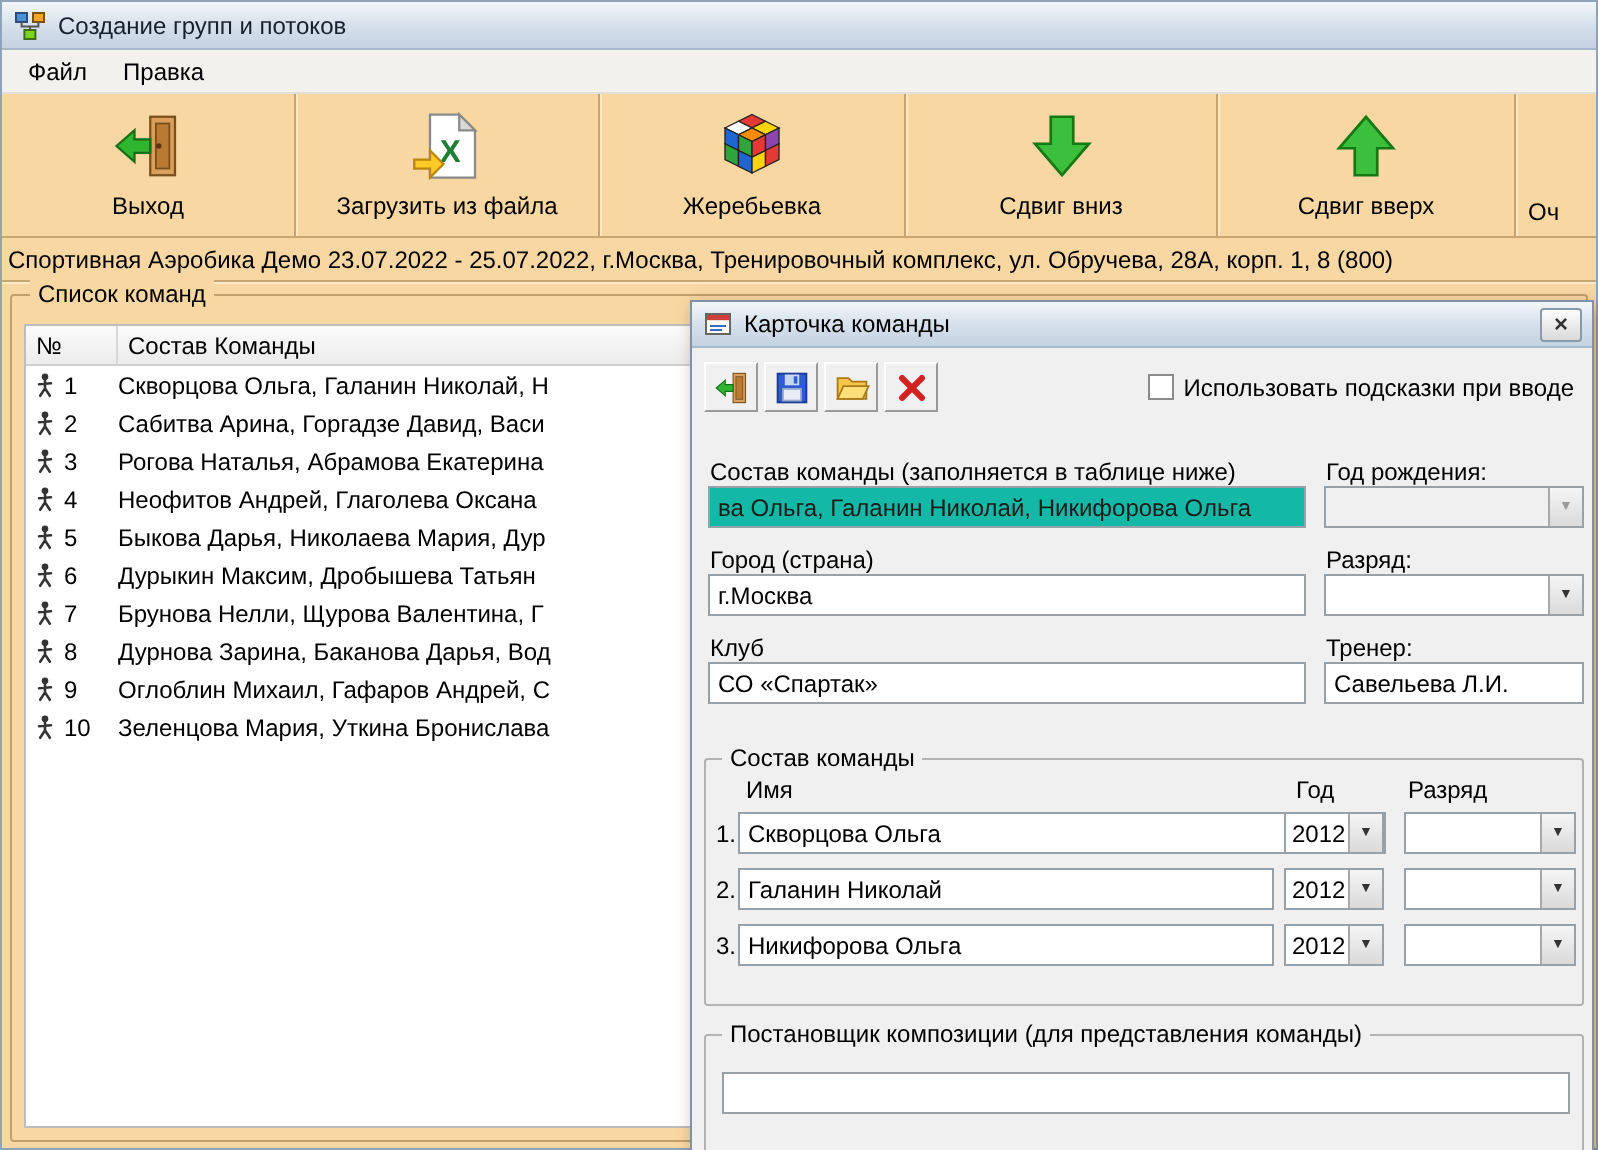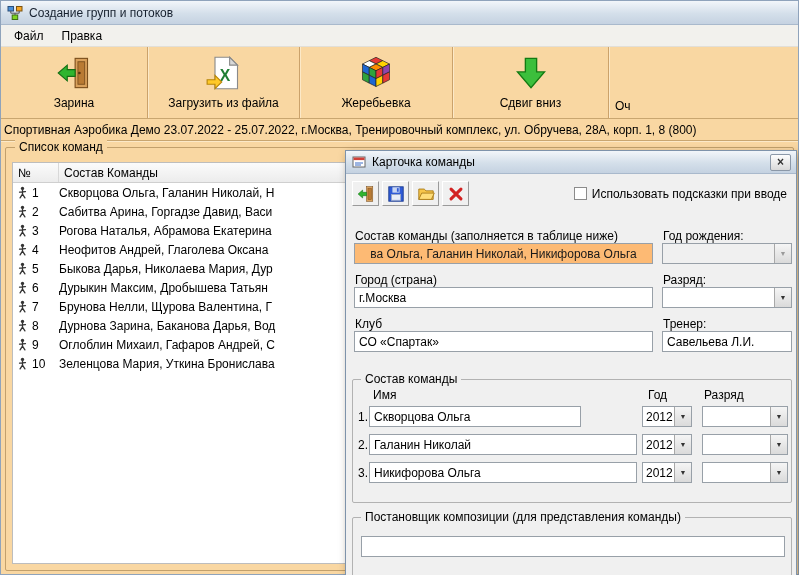--- a/index.html
+++ b/index.html
@@ -65,21 +65,21 @@
   .dlg-toolbar { display:flex; gap:3px; align-items:center; padding:7px 6px 5px 6px; }
   .mini-btn { width:27px; height:25px; display:flex; align-items:center; justify-content:center;
     background:#F0F0F0; border:1px solid; border-color:#FFFFFF #9A9A9A #9A9A9A #FFFFFF; cursor:default; }
   .mini-btn svg { width:18px; height:18px; }
   .dlg-check { margin-left:auto; display:flex; align-items:center; gap:5px; padding-right:3px; }
   .checkbox { width:13px; height:13px; background:#fff; border:1px solid #8B8B8B; flex:0 0 auto; }
 
   .fld-label { position:absolute; white-space:nowrap; }
   .txt { position:absolute; height:21px; border:1px solid #98A0A8; background:#fff; padding:0 4px;
     font-family:"Liberation Sans",sans-serif; font-size:12px; color:#000; }
-  .txt[disabled] { background:#fdba74; color:#1a1a1a;text-align:center; }
+  .txt[disabled] { background:#14b8a6; color:#1a1a1a; }
 
   .combo { position:absolute; height:21px; border:1px solid #98A0A8; background:#fff;
     display:flex; align-items:center; }
   .combo-text { flex:1; padding:0 3px; font-size:12px; white-space:nowrap; overflow:hidden; }
   .combo-arrow { width:17px; align-self:stretch; background:linear-gradient(#F5F5F5,#DADADA);
     border-left:1px solid #A8A8A8; display:flex; align-items:center; justify-content:center;
     font-size:7px; color:#333; }
   .combo.disabled { background:#F0F0F0; }
   .combo.disabled .combo-arrow { color:#9a9a9a; }
 
@@ -112,21 +112,21 @@
   <div class="toolbar">
     <div class="tbtn w1">
       <span class="ticon">
         <svg viewBox="0 0 32 32">
             <rect x="17" y="3" width="11" height="26" fill="#D9A05B" stroke="#7B4F1D"></rect>
             <rect x="19.5" y="6" width="6" height="20" fill="#B97A33" stroke="#7B4F1D" stroke-width="0.8"></rect>
             <circle cx="20.8" cy="16" r="1.2" fill="#5A3510"></circle>
             <polygon points="2,16 10,9 10,13 17,13 17,19 10,19 10,23" fill="#2FB52F" stroke="#156E15"></polygon>
           </svg>
       </span>
-      <span class="tlabel">Зарина</span>
+      <span class="tlabel">Выход</span>
     </div>
     <div class="tbtn w2">
       <span class="ticon">
         <svg viewBox="0 0 32 32">
             <path d="M8 2 h13 l7 7 v21 H8 z" fill="#FFFFFF" stroke="#8A8A8A"></path>
             <path d="M21 2 l7 7 h-7 z" fill="#D8D8D8" stroke="#8A8A8A"></path>
             <text x="17" y="23" font-size="14" font-weight="bold" fill="#1E7E34" text-anchor="middle" font-family="Liberation Sans, sans-serif">X</text>
             <polygon points="1,22 8,22 8,18 14,24 8,30 8,26 1,26" fill="#FFC928" stroke="#B8860B"></polygon>
           </svg>
       </span>
@@ -152,20 +152,28 @@
       <span class="tlabel">Жеребьевка</span>
     </div>
     <div class="tbtn w4">
       <span class="ticon">
         <svg viewBox="0 0 32 32">
             <polygon points="11,3 21,3 21,15 28,15 16,29 4,15 11,15" fill="#3CBF3C" stroke="#137A13" stroke-width="1.2"></polygon>
           </svg>
       </span>
       <span class="tlabel">Сдвиг вниз</span>
     </div>
+    <div class="tbtn w5">
+      <span class="ticon">
+        <svg viewBox="0 0 32 32">
+            <polygon points="11,29 21,29 21,17 28,17 16,3 4,17 11,17" fill="#3CBF3C" stroke="#137A13" stroke-width="1.2"></polygon>
+          </svg>
+      </span>
+      <span class="tlabel">Сдвиг вверх</span>
+    </div>
     <div class="tbtn w6">
       <span class="tlabel">Оч</span>
     </div>
   </div>
 
   <div class="infoline">Спортивная Аэробика Демо 23.07.2022 - 25.07.2022, г.Москва, Тренировочный комплекс, ул. Обручева, 28А, корп. 1, 8 (800)</div>
 
   <div class="teams-group">
     <span class="legend-main">Список команд</span>
     <div class="table">
@@ -365,21 +373,21 @@
   <span class="fld-label" style="left:317px; top:166px">Тренер:</span>
   <input class="txt" style="left: 316px; top: 180px; width: 130px;" value="Савельева Л.И.">
 
   <div class="dgroup" style="left:6px; top:228px; width:440px; height:124px">
     <span class="glegend">Состав команды</span>
     <span class="mhdr" style="left:20px; top:8px">Имя</span>
     <span class="mhdr" style="left:295px; top:8px">Год</span>
     <span class="mhdr" style="left:351px; top:8px">Разряд</span>
 
     <span class="midx" style="left:5px; top:30px">1.</span>
-    <input class="txt" style="left: 16px; top: 26px; width: 212px;" value="Скворцова Ольга">
+    <input class="txt" style="left: 16px; top: 26px; width: 324px;" value="Скворцова Ольга">
     <div class="combo" style="left:289px; top:26px; width:50px">
       <span class="combo-text">2012</span>
       <span class="combo-arrow">▼</span>
     </div>
     <div class="combo" style="left:349px; top:26px; width:86px">
       <span class="combo-text"></span>
       <span class="combo-arrow">▼</span>
     </div>
 
     <span class="midx" style="left:5px; top:58px">2.</span>

